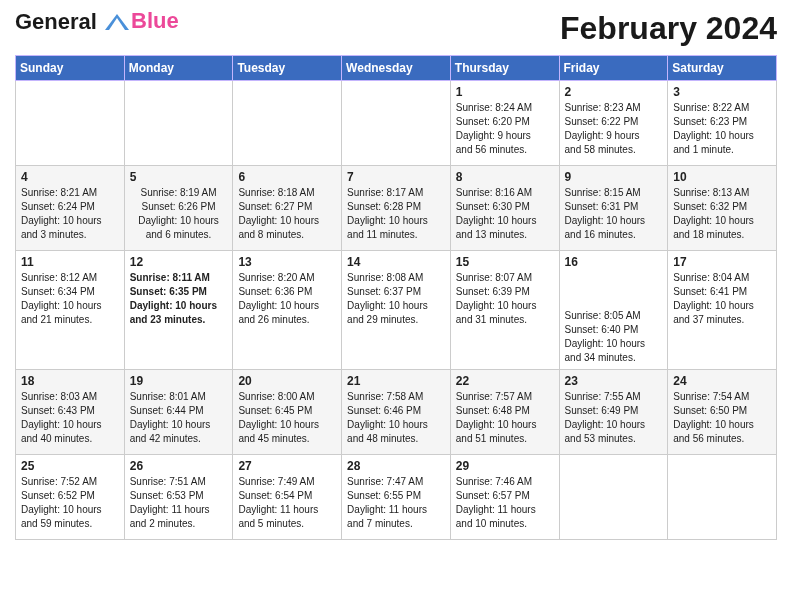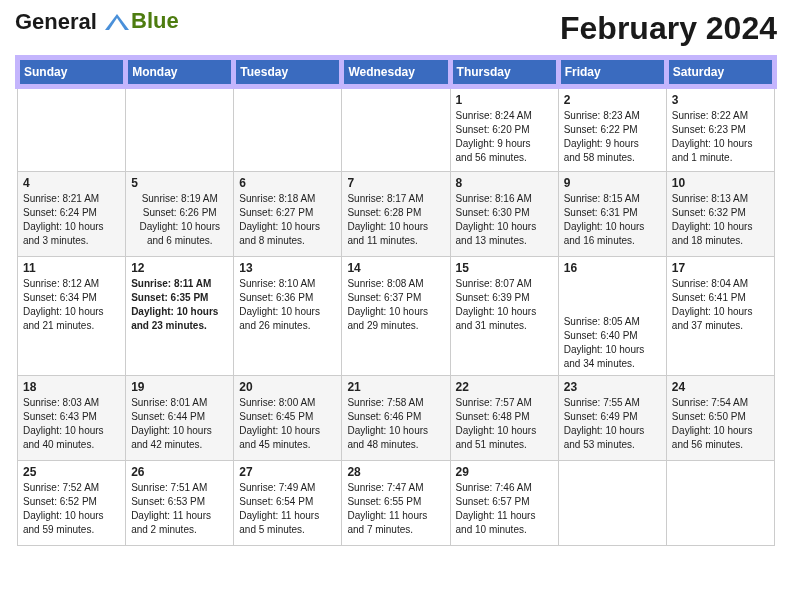--- a/index.html
+++ b/index.html
@@ -37,21 +37,21 @@
       border-collapse: collapse;
       table-layout: fixed;
     }
     thead th {
       background-color: #3a6bbf;
       color: #fff;
       font-size: 12px;
       font-weight: bold;
       padding: 5px 4px;
       text-align: left;
-      border: 5px solid #c4b5fd;
+      border: 1px solid #c4b5fd;
     }
     tbody td {
       vertical-align: top;
       border: 1px solid #ccc;
       padding: 4px 5px;
       font-size: 10px;
       color: #222;
       height: 85px;
     }
     tbody tr:nth-child(even) td {
@@ -83,21 +83,21 @@
     <div>
       <div style="display:flex;align-items:center;">
         <div style="font-size:22px;font-weight:bold;color:#1a1a1a;line-height:1.1;">
           <span>General
             <svg style="display:inline-block;vertical-align:middle;" width="28" height="22" viewBox="0 0 28 22">
               <polygon points="14,2 26,18 2,18" fill="#4a90d9"></polygon>
               <polygon points="14,6 22,18 6,18" fill="#fff"></polygon>
             </svg>
           </span>
         </div>
-        <div style="font-size:22px;font-weight:bold;color:#4d7c0f;margin-top:-2px;">Blue</div>
+        <div style="font-size:22px;font-weight:bold;color:#ec4899;margin-top:-2px;">Blue</div>
       </div>
     </div>
   </div>
   <div class="title-block">
     <div class="month-year">February 2024</div>
   </div>
 </div>
 
 <table>
   <thead>
@@ -200,21 +200,21 @@
         </td>
         <td>
           <span class="day-num">12</span>
           <div class="day-info" style="white-space: pre-line; font-weight: bold;">Sunrise: 8:11 AM
 Sunset: 6:35 PM
 Daylight: 10 hours
 and 23 minutes.</div>
         </td>
         <td>
           <span class="day-num">13</span>
-          <div class="day-info" style="white-space: pre-line;">Sunrise: 8:10 AM
+          <div class="day-info" style="white-space: pre-line;">Sunrise: 8:20 AM
 Sunset: 6:36 PM
 Daylight: 10 hours
 and 26 minutes.</div>
         </td>
         <td>
           <span class="day-num">14</span>
           <div class="day-info" style="white-space: pre-line;">Sunrise: 8:08 AM
 Sunset: 6:37 PM
 Daylight: 10 hours
 and 29 minutes.</div>

